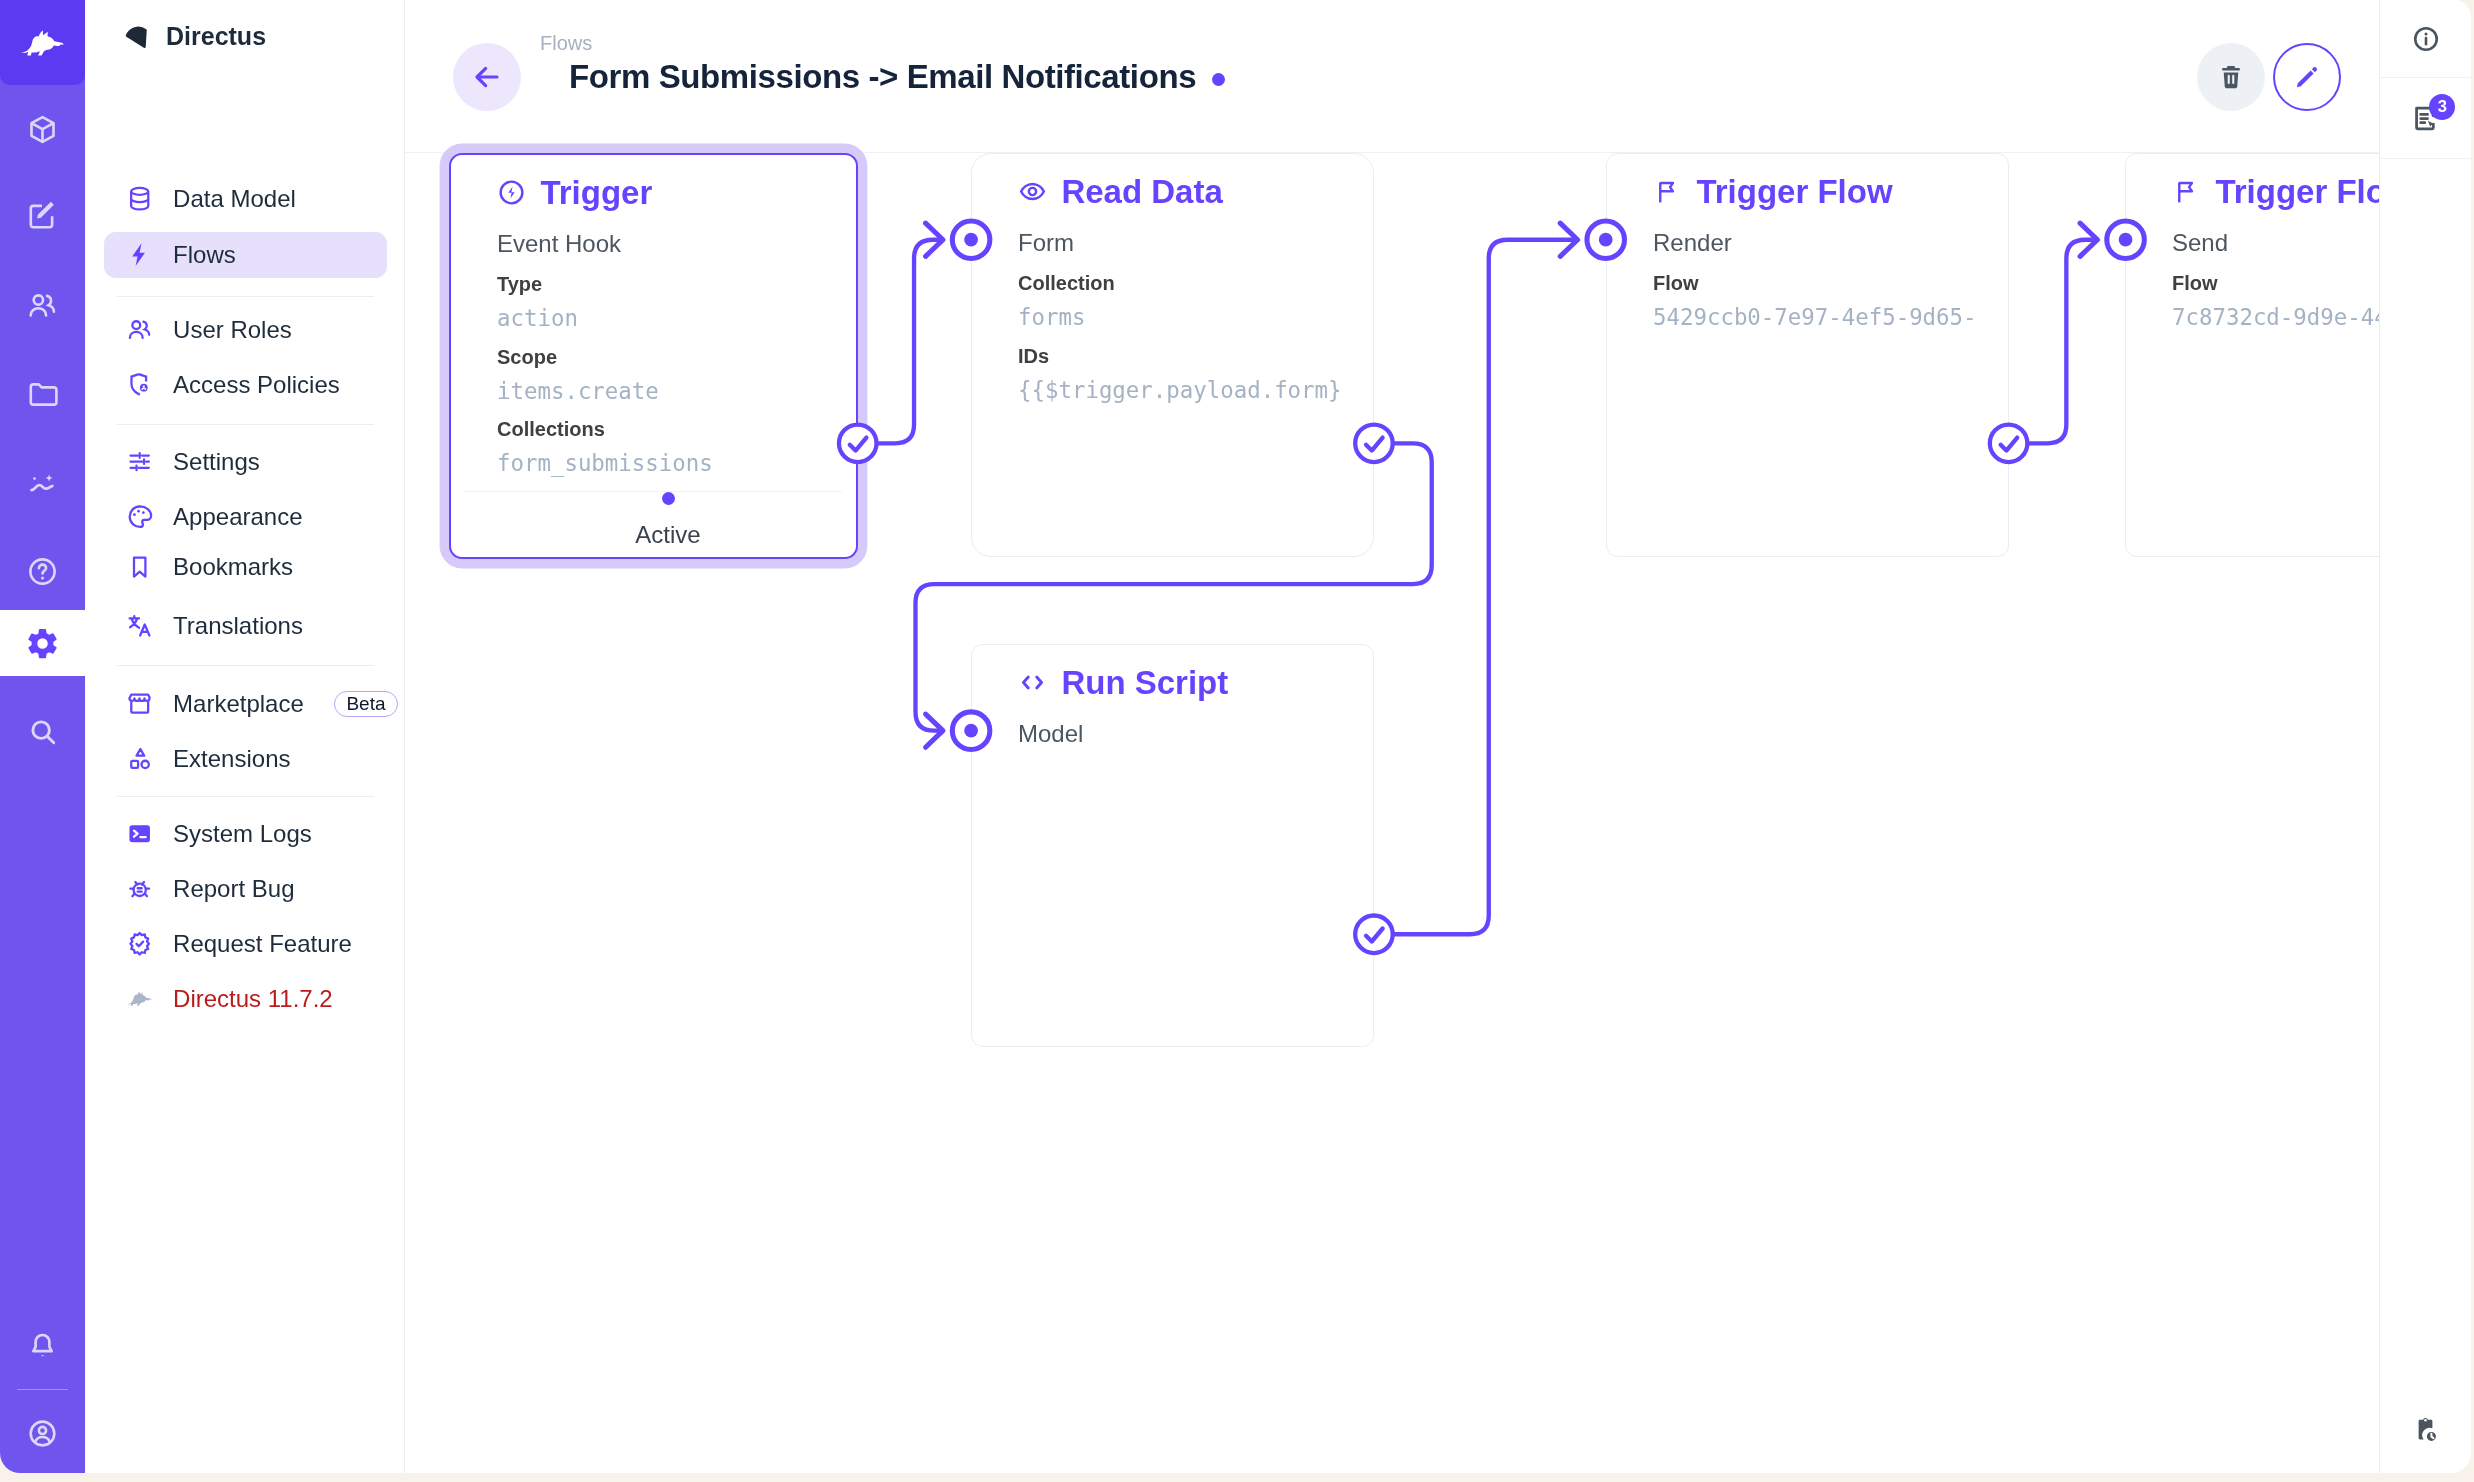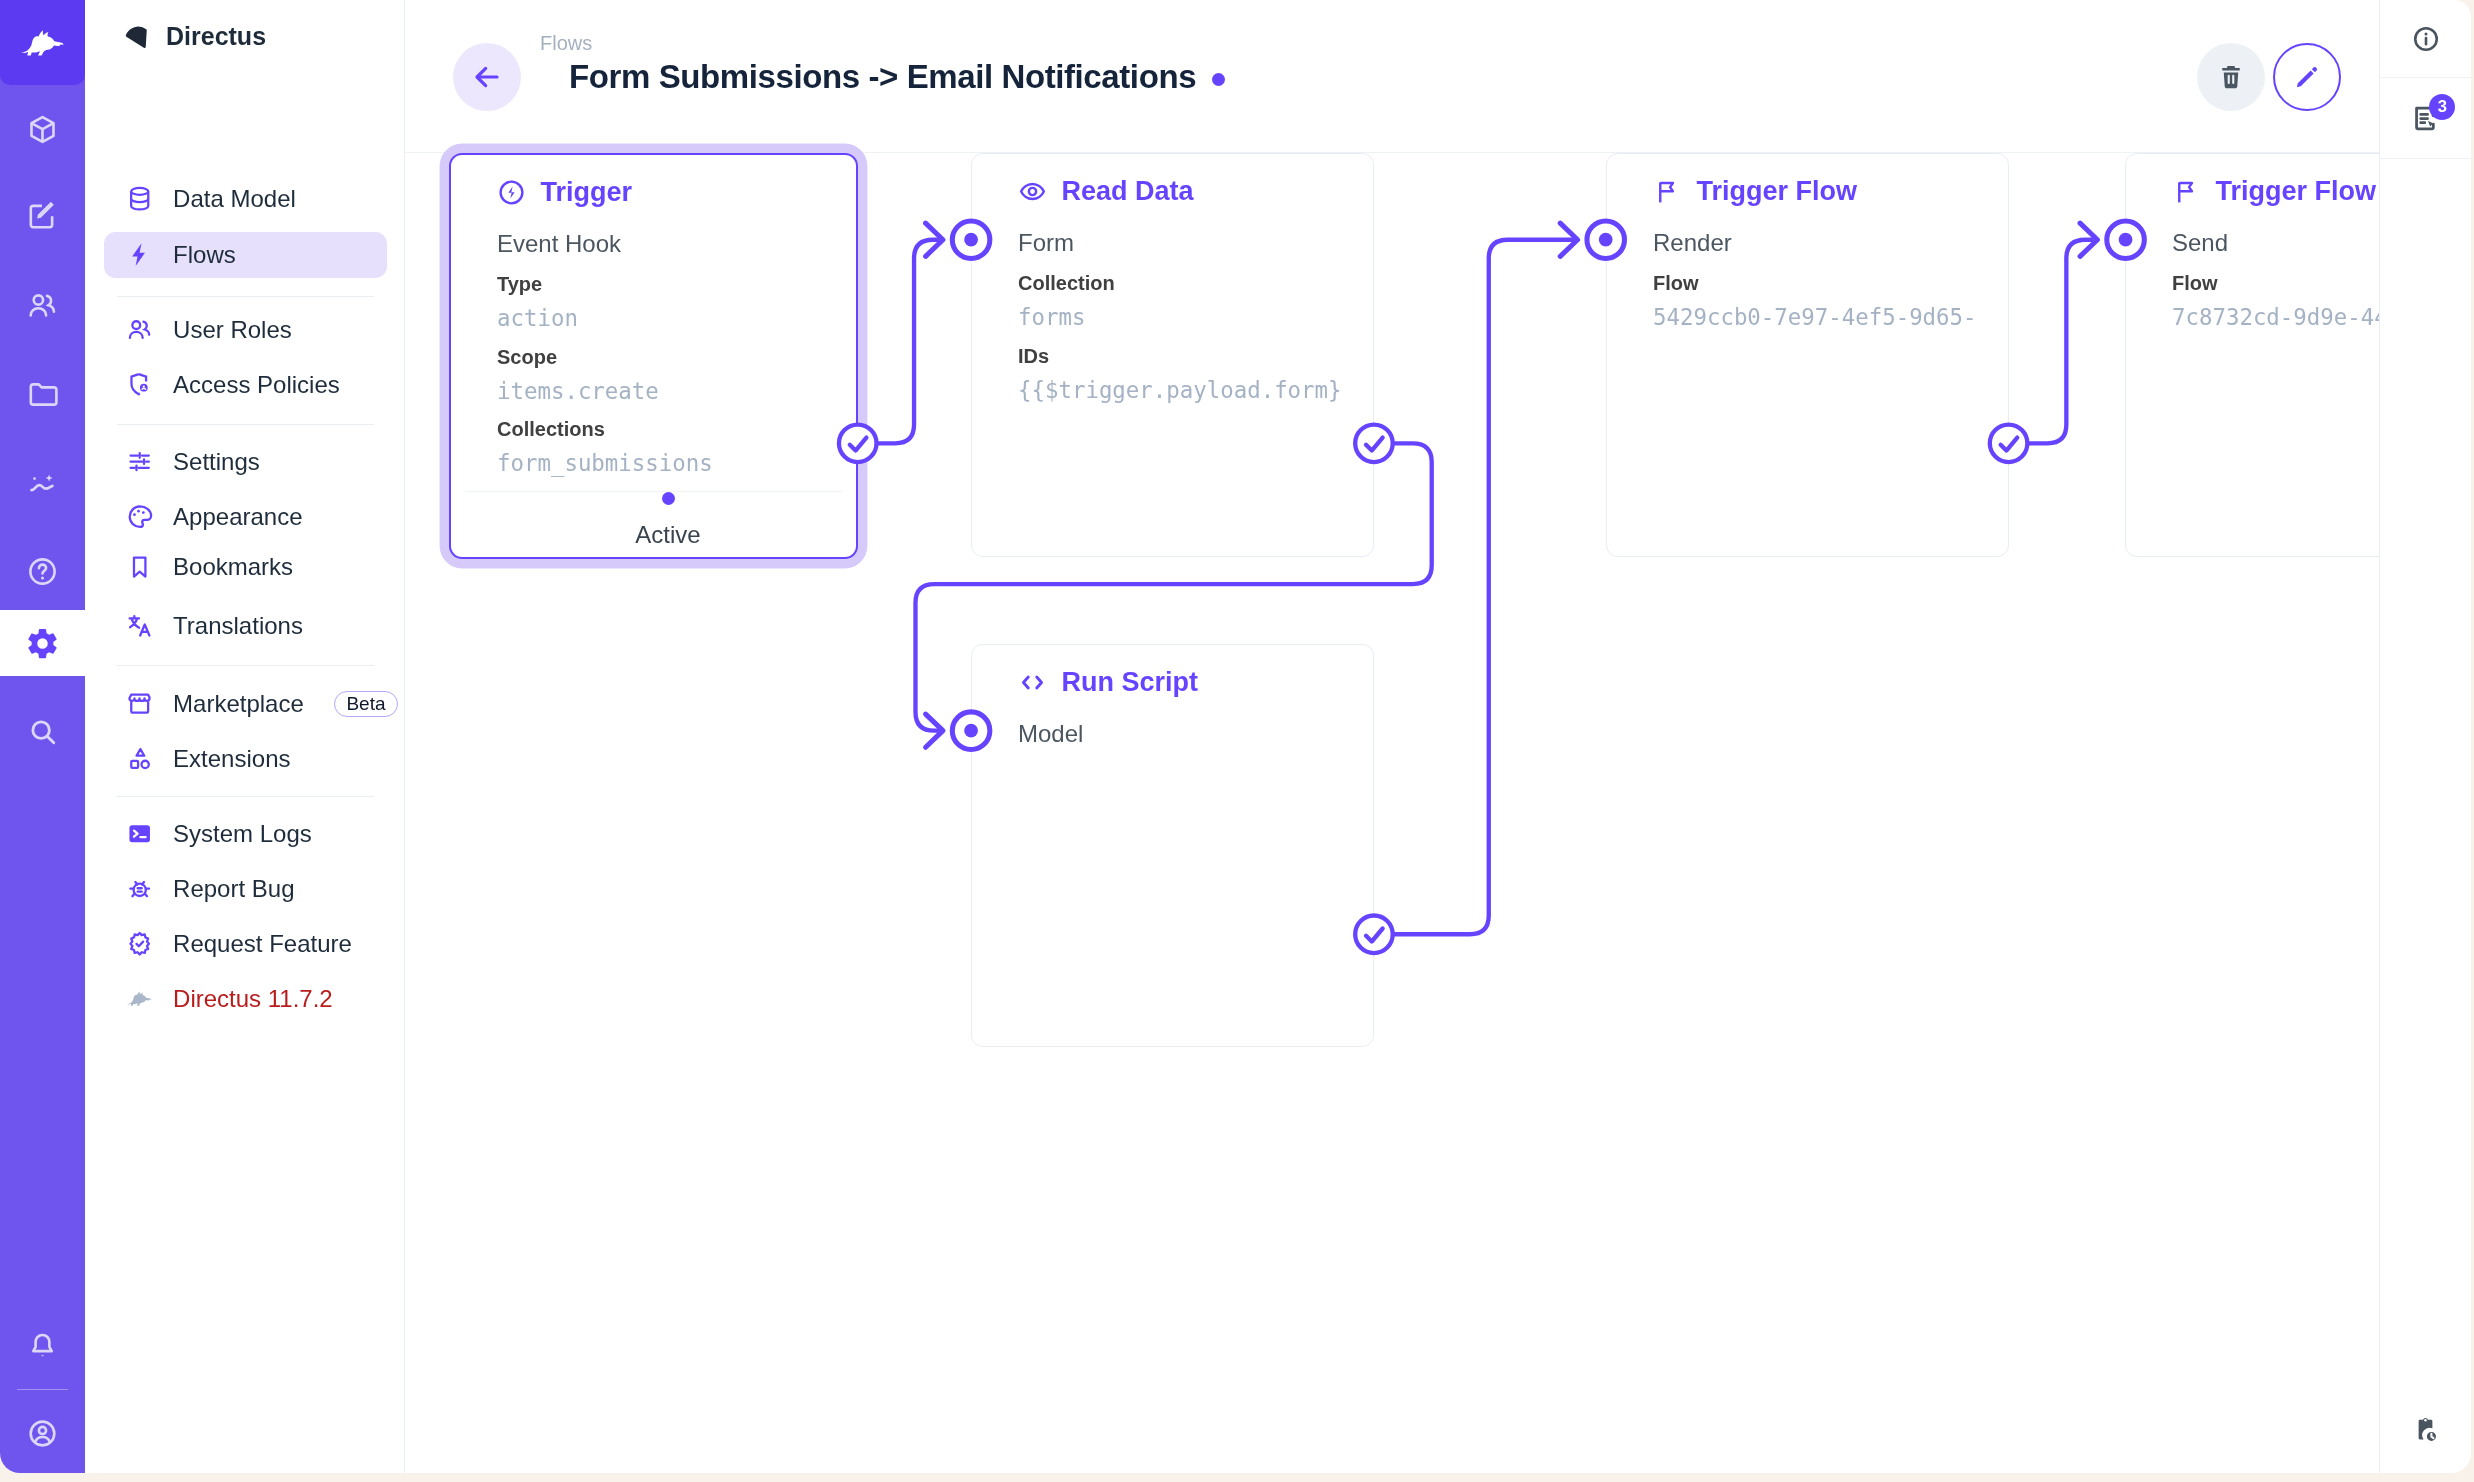--- a/index.html
+++ b/index.html
@@ -54,21 +54,21 @@
   .rail-info{height:77px;border-bottom:1.4px solid #eef1f6;}
   .rail-info svg{width:30px;height:30px;}
   .rail-logs{height:80px;border-bottom:1.4px solid #eef1f6;position:relative;}
   .rail-logs svg{width:33px;height:33px;}
   .badge{position:absolute;top:16px;right:16px;min-width:26px;height:26px;border-radius:13px;background:#6644ff;color:#fff;font-size:16.6px;font-weight:bold;display:flex;align-items:center;justify-content:center;}
   .rail-bottom{position:absolute;bottom:26px;left:0;width:100%;display:flex;justify-content:center;color:#4a5560;}
   .rail-bottom svg{width:33px;height:33px;}
   
   .node{position:absolute;background:#ffffff;border:1.4px solid #e8edf3;border-radius:11.6px;box-sizing:border-box;padding:20px 33px 0 46px;z-index:1;}
   .node-trigger{border:2.9px solid #6644ff;border-radius:13px;box-shadow:0 0 0 9.4px #d5caf9;}
-  .node-title{display:flex;align-items:center;gap:14.4px;color:#6644ff;font-size:27px;font-weight:bold;line-height:35px;margin-bottom:16px;}
+  .node-title{display:flex;align-items:center;gap:14.4px;color:#6644ff;font-size:33px;font-weight:bold;line-height:35px;margin-bottom:16px;}
   .node-title svg{width:29px;height:29px;flex:0 0 auto;}
   .n-sub{font-size:24px;color:#4c5661;line-height:35px;}
   .f-label{font-size:20px;font-weight:bold;color:#404040;line-height:35px;margin-top:5.8px;}
   .f-value{font-family:"DejaVu Sans Mono", monospace;font-size:22.4px;color:#a4b2c4;line-height:32px;white-space:nowrap;overflow:hidden;}
   .t-footer{position:absolute;left:14.4px;right:14.4px;bottom:0;height:65px;border-top:1.4px solid #eef1f6;display:flex;align-items:center;gap:16px;padding-left:29px;font-size:24px;color:#39434f;flex-direction:column;}
   .t-footer .dot{width:13px;height:13px;border-radius:50%;background:#6644ff;}
   
   .wires{position:absolute;left:0;top:0;width:2475px;height:1483px;z-index:2;pointer-events:none;}
   .wires .line{stroke:#6644ff;stroke-width:6;fill:none;}
   .wires .chev{stroke:#6644ff;stroke-width:7;fill:none;stroke-linecap:round;stroke-linejoin:round;}
@@ -99,21 +99,21 @@
     <div class="f-label">Scope</div>
     <div class="f-value">items.create</div>
     <div class="f-label">Collections</div>
     <div class="f-value">form_submissions</div>
     <div class="t-footer">
       <span class="dot"></span>
       <span>Active</span>
     </div>
   </div>
 
-  <div class="node" style="left:971px;top:153px;width:403px;height:404px;">
+  <div class="node" style="left:971px;top:153px;width:403px;height:404px;border-radius:20px;">
     <div class="node-title">
       <svg viewBox="0 0 24 24" fill="none" stroke="currentColor" stroke-width="2">
           <path d="M12 5.8c-4.4 0-7.9 3-9.4 6.2 1.5 3.2 5 6.2 9.4 6.2s7.9-3 9.4-6.2C19.9 8.8 16.4 5.8 12 5.8z"></path>
           <circle cx="12" cy="12" r="3"></circle>
         </svg>
       <span>Read Data</span>
     </div>
     <div class="n-sub">Form</div>
     <div class="f-label">Collection</div>
     <div class="f-value">forms</div>

